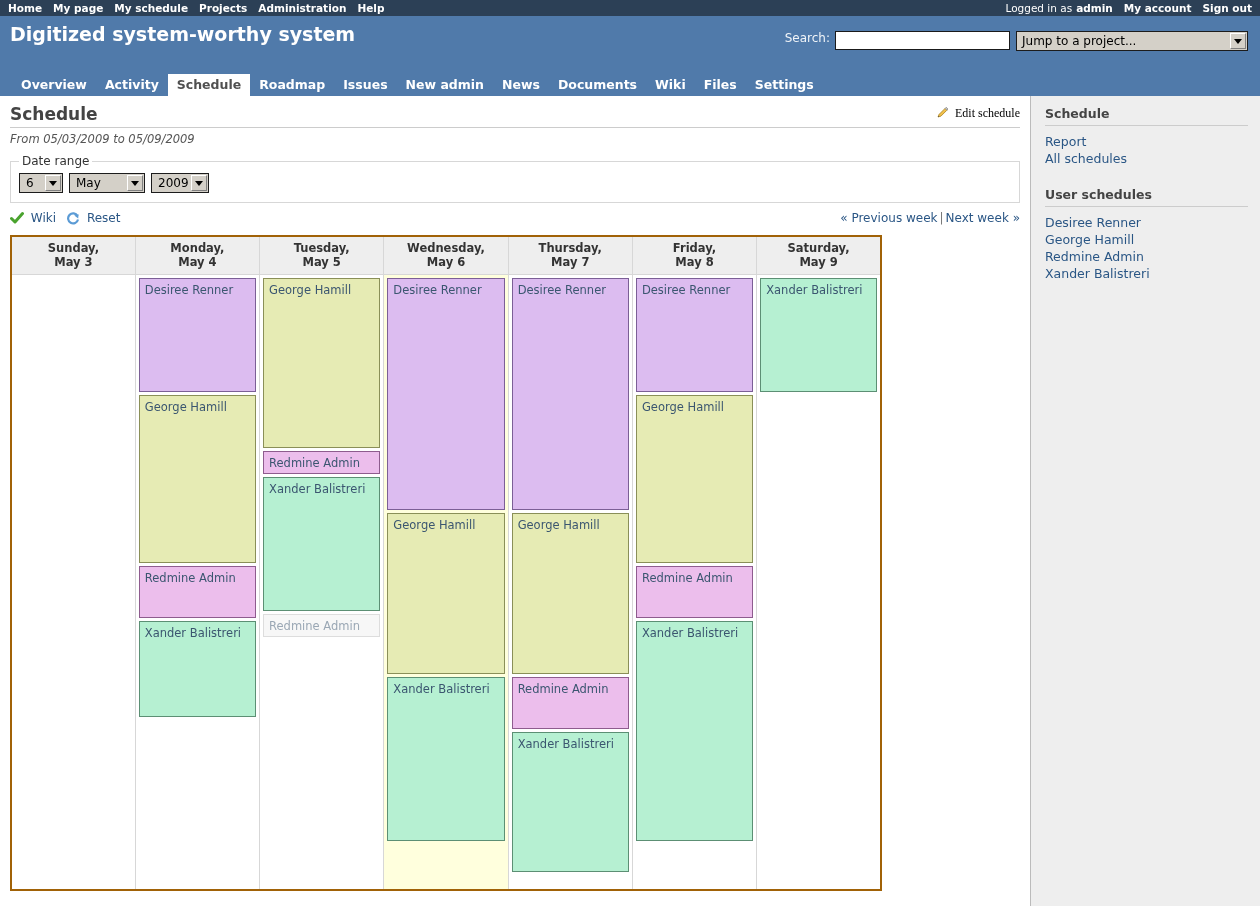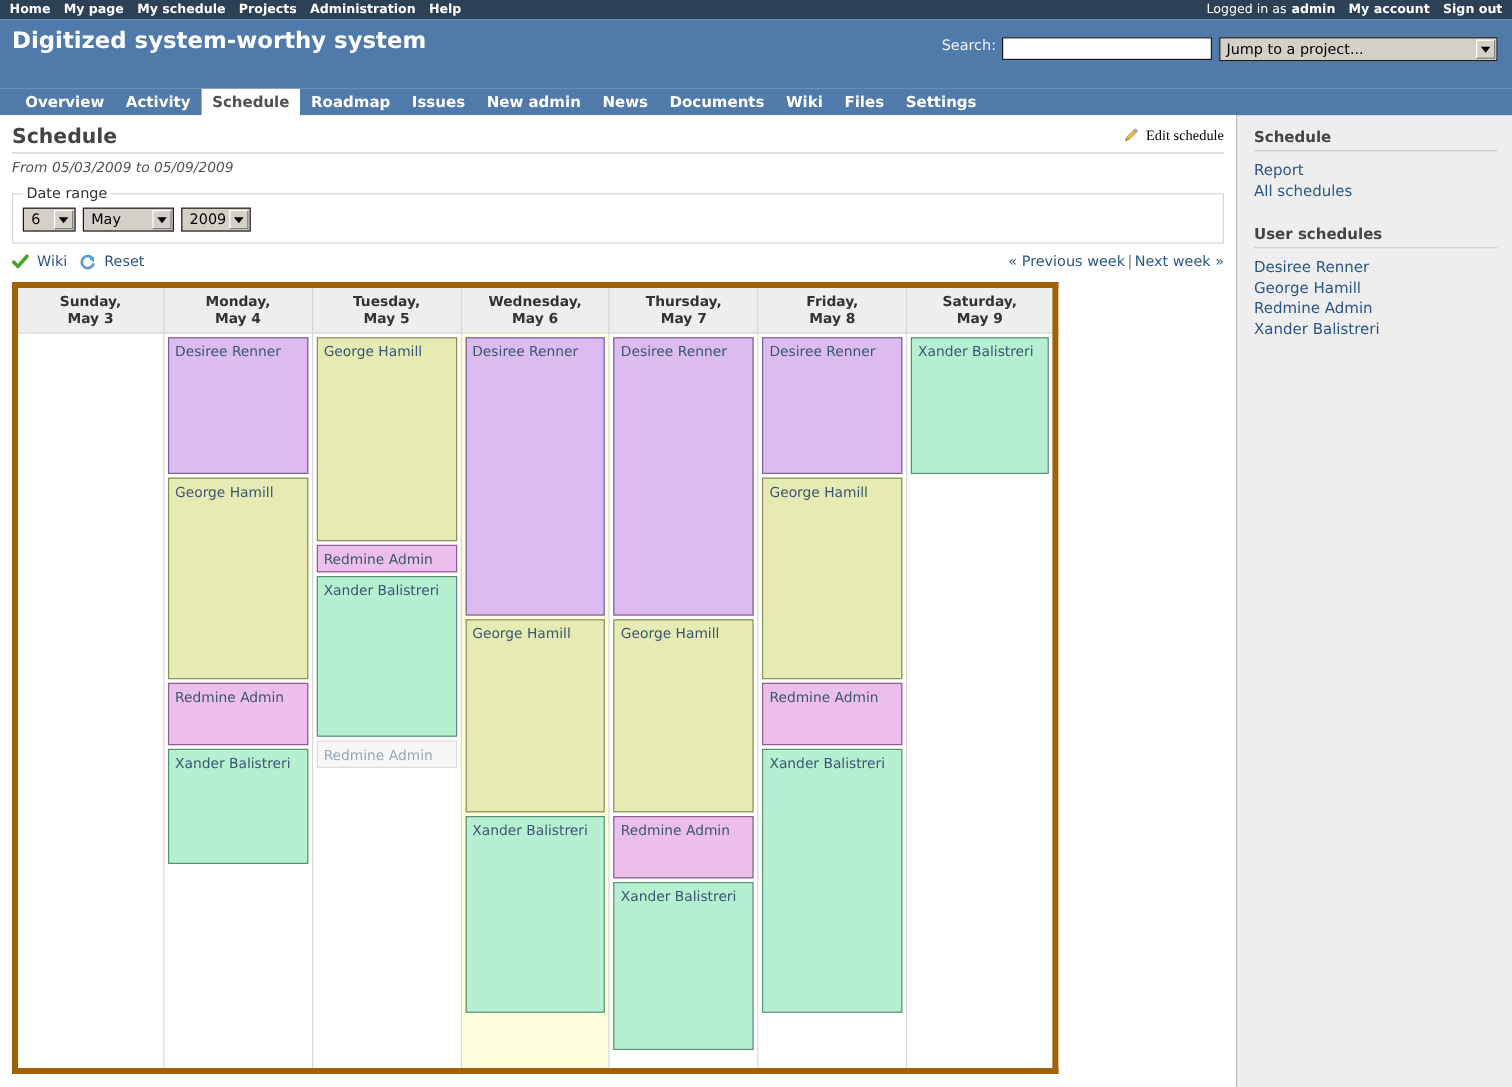--- a/index.html
+++ b/index.html
@@ -243,21 +243,21 @@
     color: #888888;
   }
   .pagination-weeks a { color: #2a5685; text-decoration: none; margin: 0; }
   .pagination-weeks .sep { color: #777; margin: 0 2px; }
 
   
   table.cal {
     width: 872px;
     border-collapse: collapse;
     table-layout: fixed;
-    border: 5px solid #a16207;
+    border: 2px solid #a16207;
     padding-left: 23px;
   }
   table.cal th {
     background: #eeeeee;
     border: 1px solid #d7d7d7;
     font-size: 11.5px;
     font-weight: bold;
     color: #333333;
     padding: 4px 0 5px 0;
     line-height: 14px;

